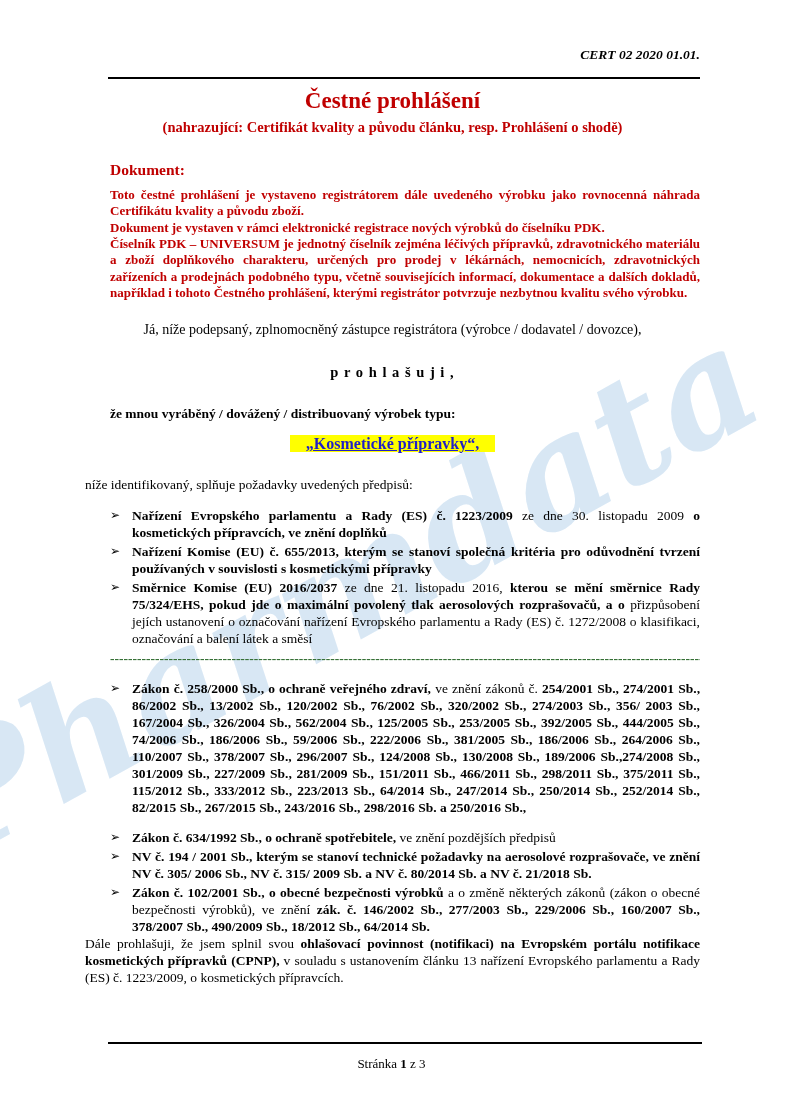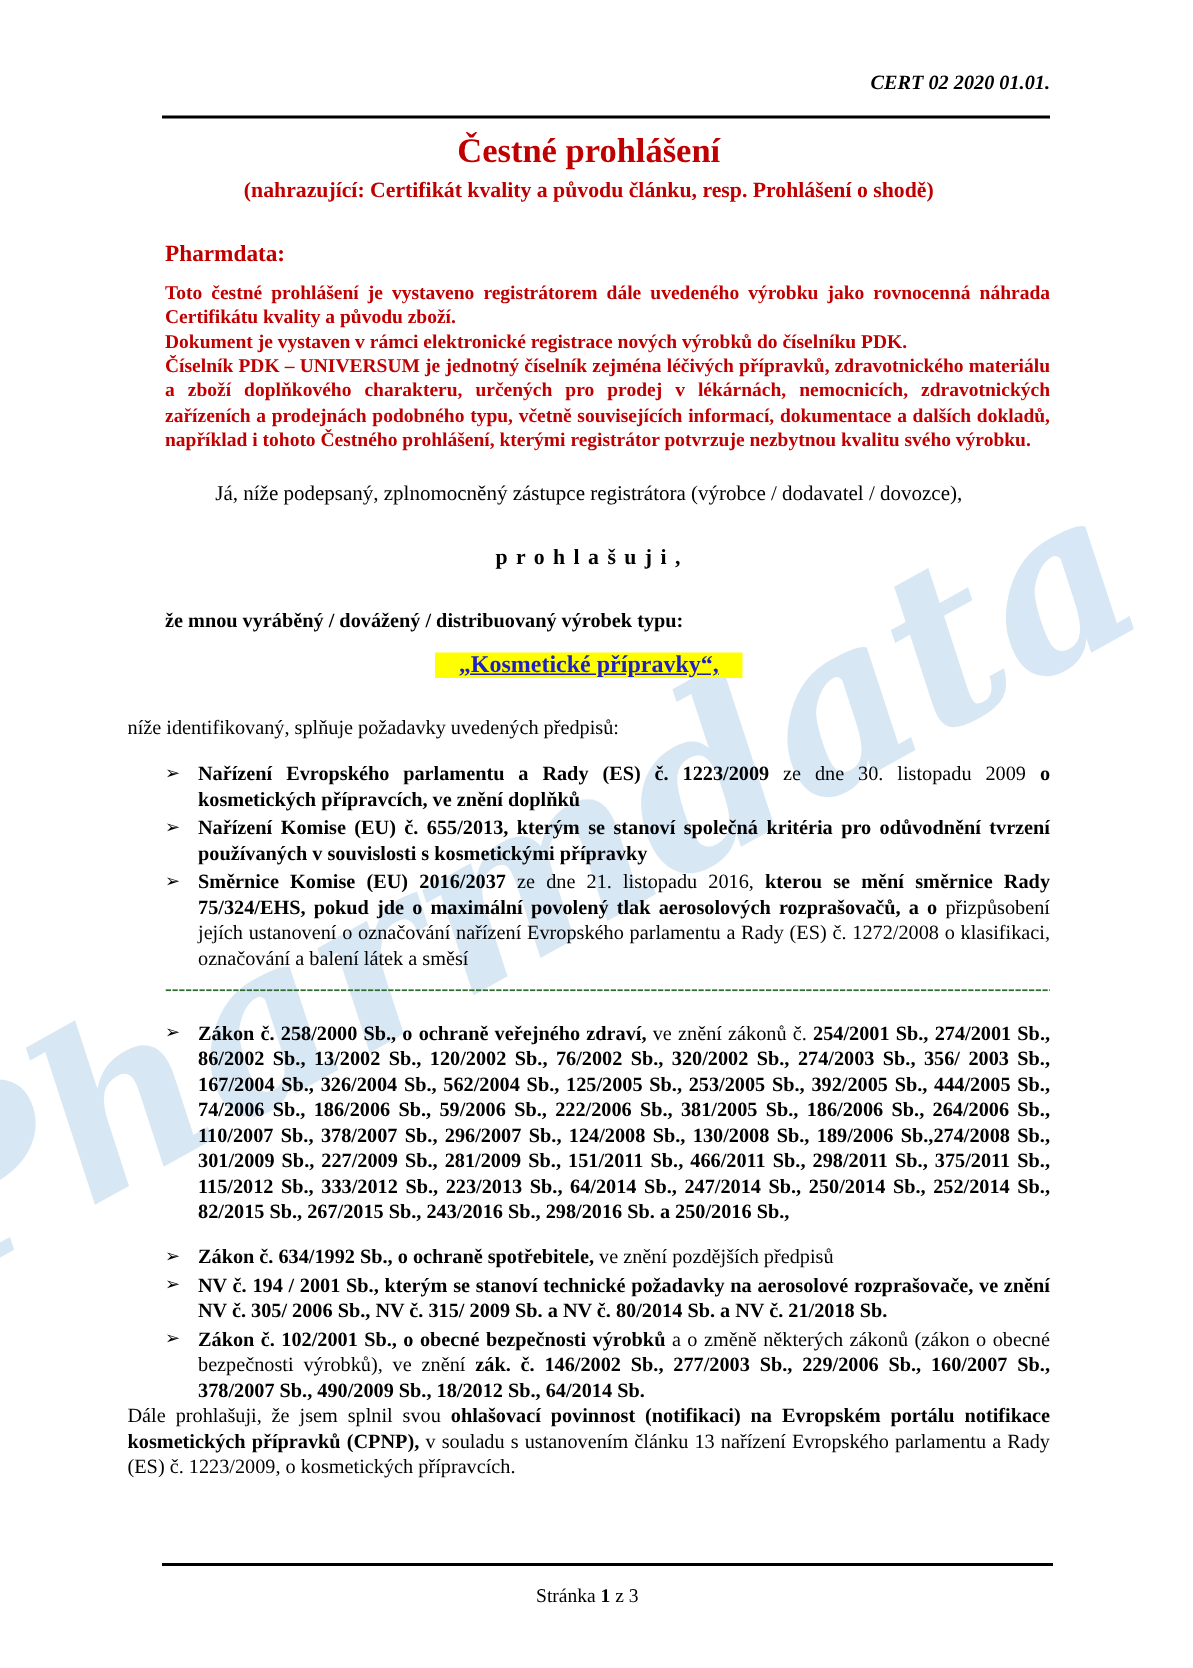--- a/index.html
+++ b/index.html
@@ -139,21 +139,21 @@
   <div class="content">
 
     <div class="doc-ref">CERT 02 2020 01.01.</div>
 
     <hr class="top-rule">
 
     <div class="title">Čestné prohlášení</div>
     <div class="subtitle">(nahrazující: Certifikát kvality a původu článku, resp. Prohlášení o shodě)</div>
 
     <div class="preamble">
-      <div class="preamble-heading">Pharmdata:</div>
+      <div class="preamble-heading">Dokument:</div>
       <p>Toto čestné prohlášení je vystaveno registrátorem dále uvedeného výrobku jako rovnocenná náhrada Certifikátu kvality a původu zboží.</p>
       <p>Dokument je vystaven v rámci elektronické registrace nových výrobků do číselníku PDK.</p>
       <p>Číselník PDK – UNIVERSUM je jednotný číselník zejména léčivých přípravků, zdravotnického materiálu a zboží doplňkového charakteru, určených pro prodej v lékárnách, nemocnicích, zdravotnických zařízeních a prodejnách podobného typu, včetně souvisejících informací, dokumentace a dalších dokladů, například i tohoto Čestného prohlášení, kterými registrátor potvrzuje nezbytnou kvalitu svého výrobku.</p>
     </div>
 
     <div class="intro-line">Já, níže podepsaný, zplnomocněný zástupce registrátora (výrobce / dodavatel / dovozce),</div>
 
     <div class="declare-verb">p r o h l a š u j i ,</div>
 
     <div class="product-intro">že mnou vyráběný / dovážený  / distribuovaný výrobek typu:</div>

